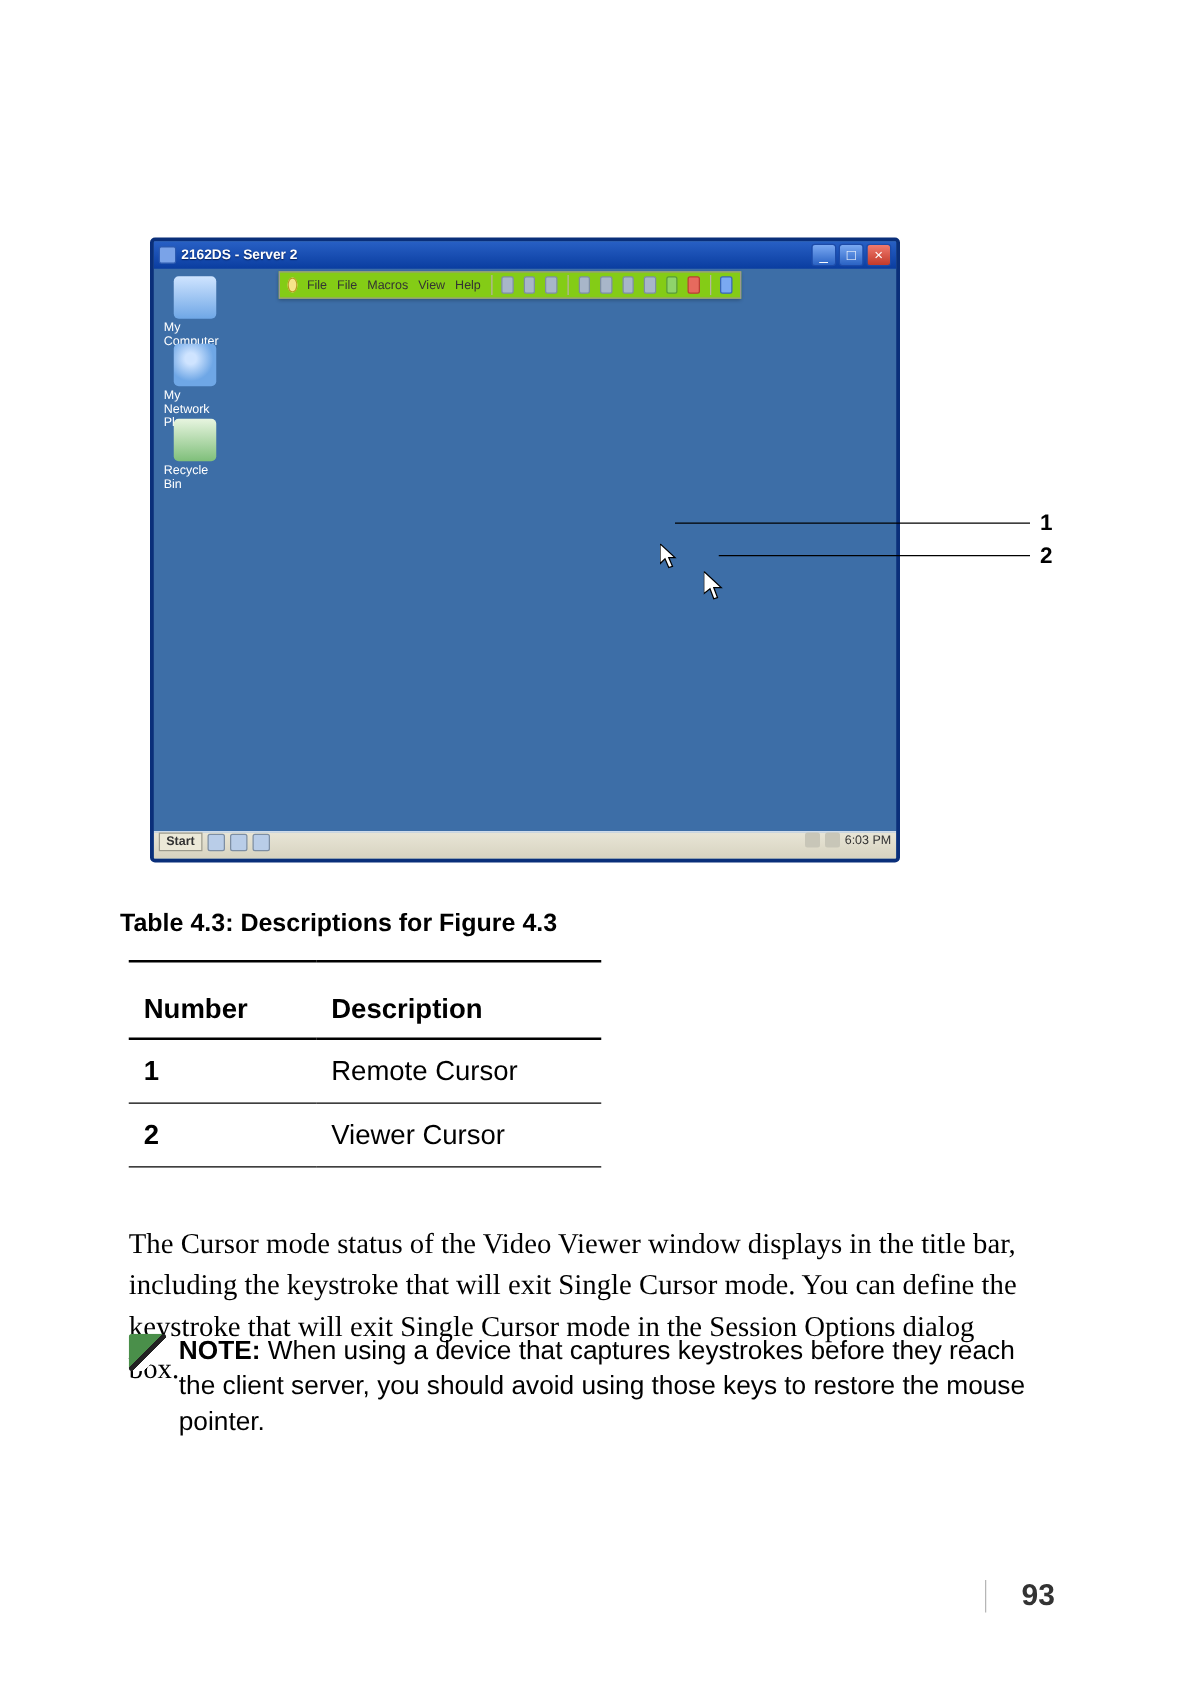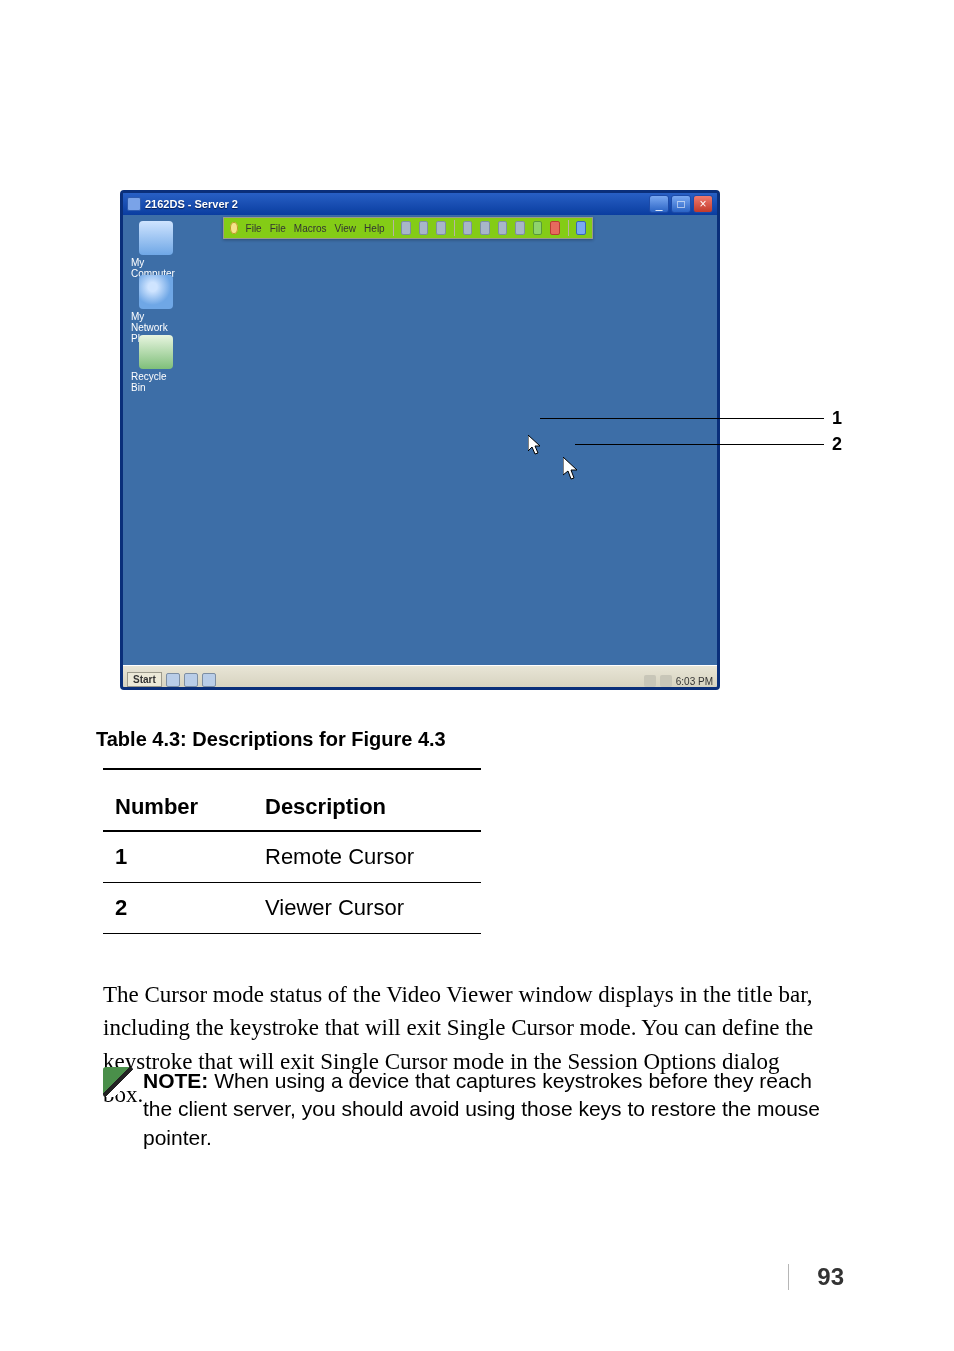--- a/index.html
+++ b/index.html
@@ -88,21 +88,21 @@
   
   .ptr {
     position:absolute; width:0;height:0;
   }
   .ptr svg{display:block;}
 
   
   .vv-taskbar {
     position:absolute; left:0;right:0;bottom:0;height:22px;
     background:linear-gradient(#e8e5d6,#d7d3c0);border-top:1px solid #fff;
-    display:flex;align-items:flex-end;justify-content:space-between;
+    display:flex;align-items:flex-start;justify-content:space-between;
     padding:0 4px;color:#333;font-size:10px;
   }
   .tb-left{display:flex;align-items:center;gap:4px;}
   .start-btn{font-weight:bold;padding:1px 5px;border:1px solid #9c9a8c;background:#ece9d8;}
   .ql-ico{width:14px;height:14px;background:#b9cde8;border:1px solid #7d8ea3;border-radius:2px;}
   .tb-right{display:flex;align-items:center;gap:4px;}
   .tray-ico{width:12px;height:12px;background:#c8c6b8;border-radius:2px;}
 
   
   .callout-1, .callout-2 { position:absolute; font: bold 18px Arial; }

